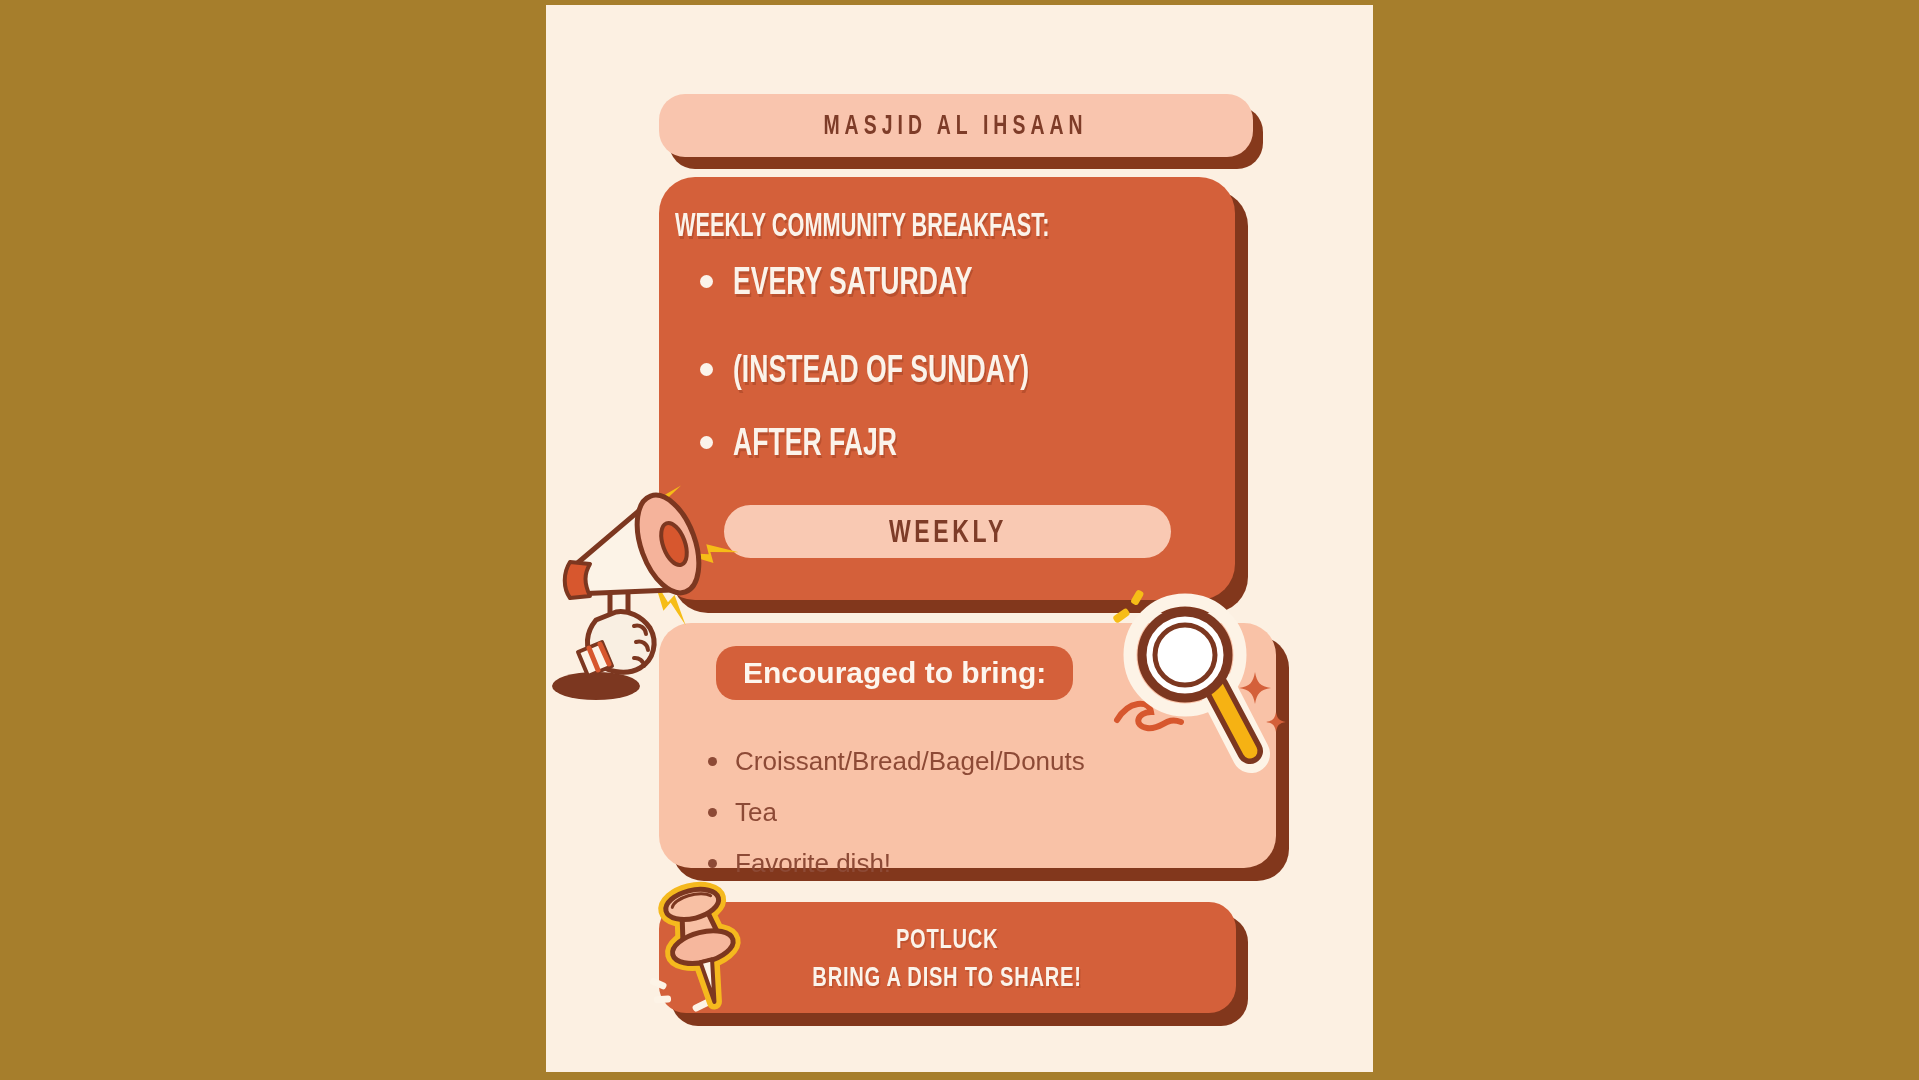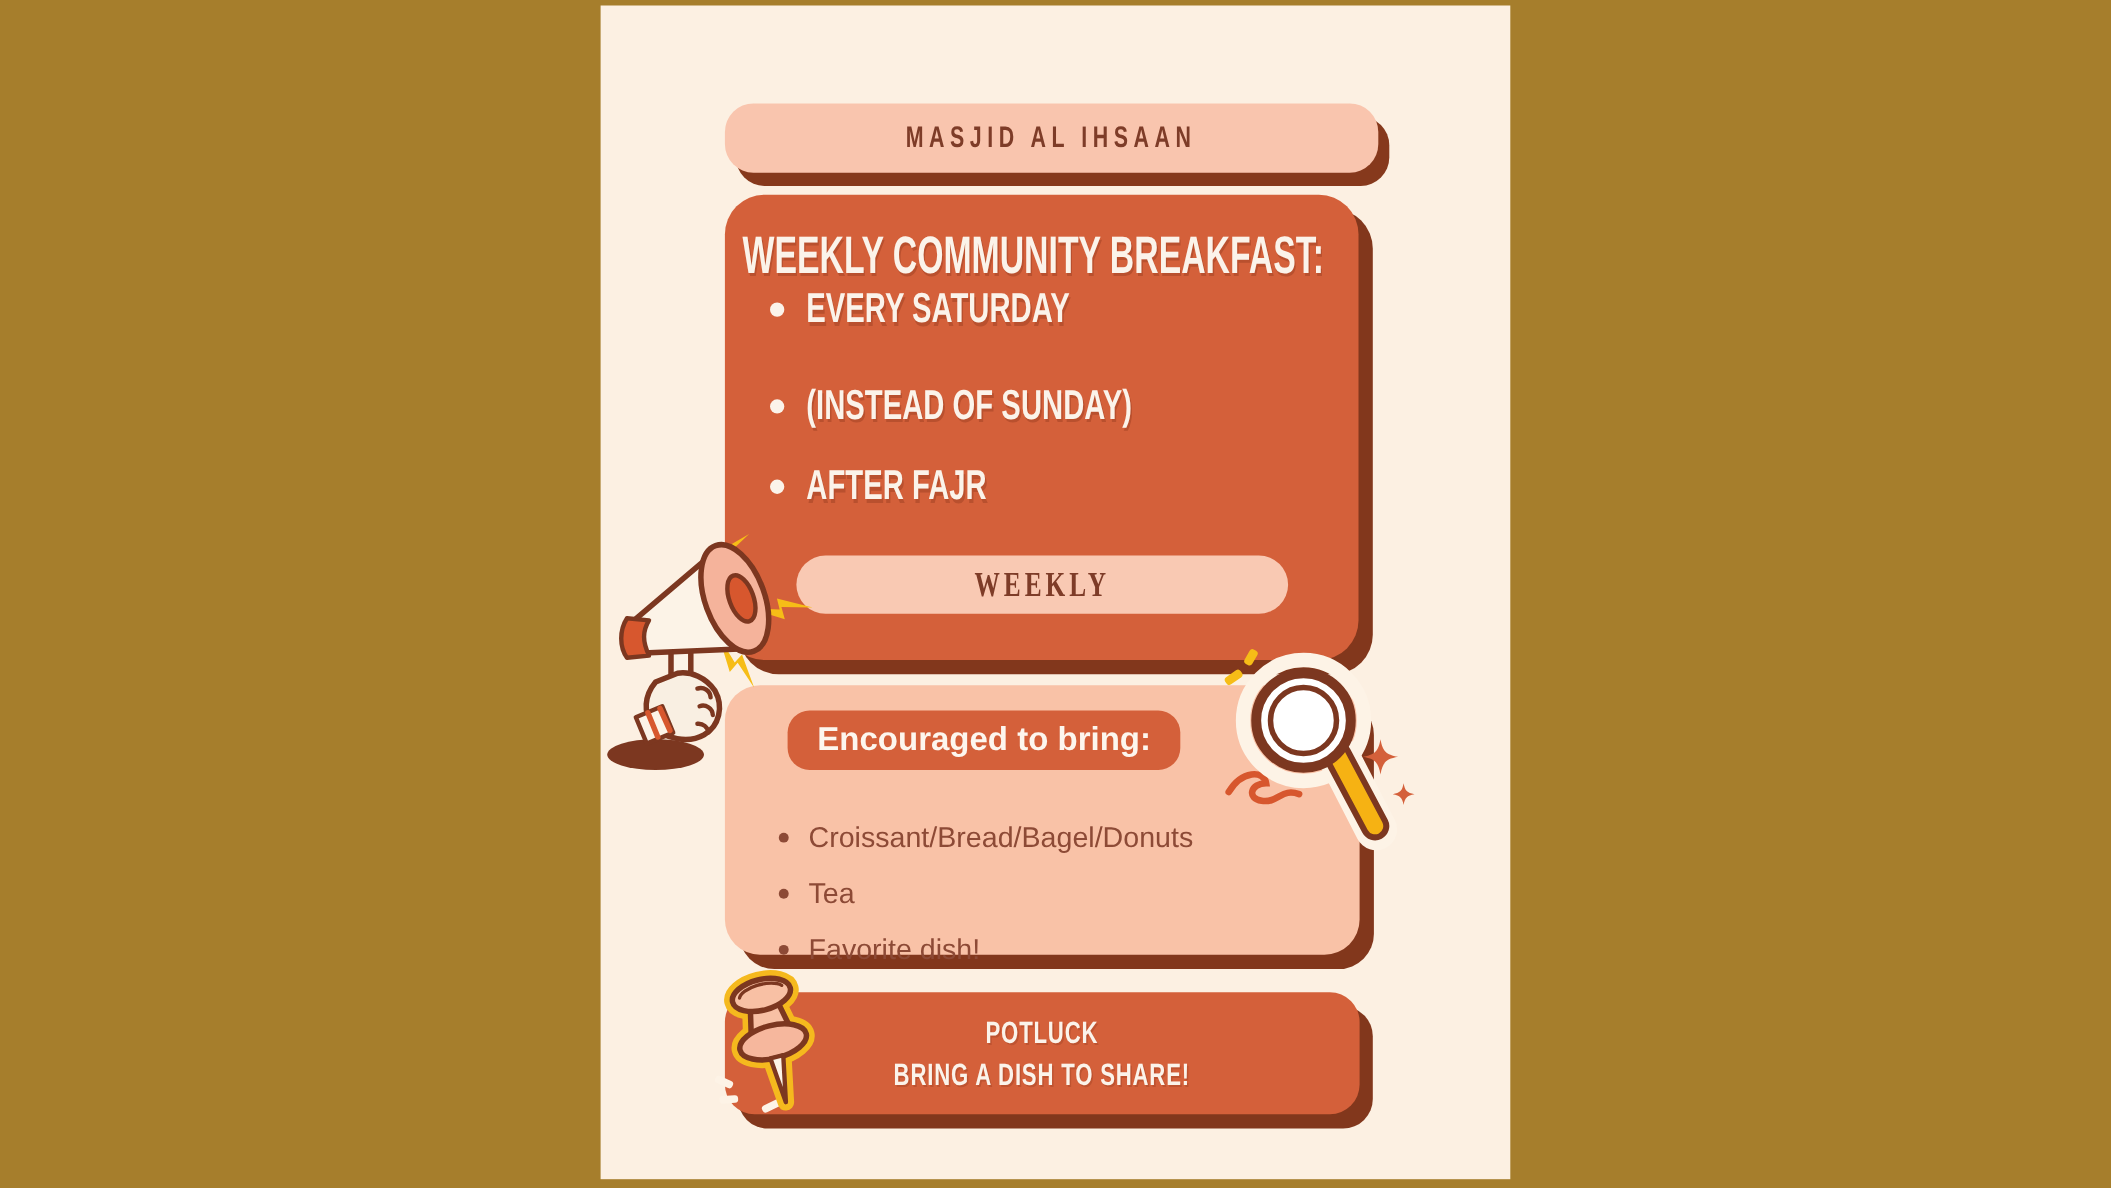--- a/index.html
+++ b/index.html
@@ -11,30 +11,30 @@
   .cond{display:inline-block;transform:scaleX(.64);transform-origin:left center;white-space:nowrap;}
   .cond-b{display:inline-block;transform:scaleX(.70);transform-origin:left center;white-space:nowrap;}
   .cond-c{display:inline-block;transform:scaleX(.72);transform-origin:center center;white-space:nowrap;}
 
   .banner{position:absolute;left:659px;top:82px;width:594px;height:63px;background:#f9c5ae;
           border-radius:26px;box-shadow:10px 12px 0 #86391c;display:flex;align-items:center;justify-content:center;margin-top:12px;}
   .banner span{font-size:27px;font-weight:bold;letter-spacing:7px;color:#7e3c28;}
 
   .card{position:absolute;left:659px;background:#d4603a;}
   .card1{top:177px;width:576px;height:423px;border-radius:36px;box-shadow:13px 13px 0 #82371c;}
-  .card1 .heading{position:absolute;left:16px;top:28px;font-size:48px;font-weight:bold;color:#fbf3ea;
+  .card1 .heading{position:absolute;left:16px;top:28px;font-size:34px;font-weight:bold;color:#fbf3ea;
                   text-shadow:2px 3px 0 rgba(122,42,21,.30);}
   .b-row{position:absolute;left:41px;display:flex;align-items:center;gap:20px;height:44px;}
   .b-row .dot{width:13px;height:13px;border-radius:50%;background:#fbf3ea;flex:0 0 auto;}
   .b-row .txt{font-size:38px;font-weight:bold;color:#fbf3ea;text-shadow:2px 3px 0 rgba(122,42,21,.30);}
   .pill{position:absolute;left:65px;top:328px;width:447px;height:53px;background:#f9c9b3;border-radius:27px;
-        display:flex;align-items:center;justify-content:center;font-family:Liberation Serif, serif;}
+        display:flex;align-items:center;justify-content:center;}
   .pill span{font-size:32px;font-weight:bold;letter-spacing:5px;color:#7e3c28;}
 
-  .card2{top:623px;width:577px;height:245px;background:#f9c2a7;border-radius:32px;box-shadow:13px 13px 0 #82371c;}
+  .card2{top:623px;width:577px;height:245px;background:#f9c2a7;border-radius:32px;box-shadow:13px 13px 0 #82371c;padding-left:40px;}
   .badge{position:absolute;left:57px;top:23px;height:54px;background:#d4603a;border-radius:20px;
          display:flex;align-items:center;padding:0 27px;}
   .badge span{font-size:30px;font-weight:bold;color:#fdf6ee;}
   .blist{position:absolute;left:49px;top:103px;}
   .blist .row{display:flex;align-items:flex-start;gap:18px;height:31px;margin-top:20px;}
   .blist .dot{width:9px;height:9px;border-radius:50%;background:#8d4a36;margin-top:11px;flex:0 0 auto;}
   .blist .txt{font-size:26px;color:#8d4a36;line-height:31px;}
 
   .card3{top:902px;width:577px;height:111px;border-radius:27px;box-shadow:12px 13px 0 #82371c;
          display:flex;flex-direction:column;align-items:center;justify-content:center;}

